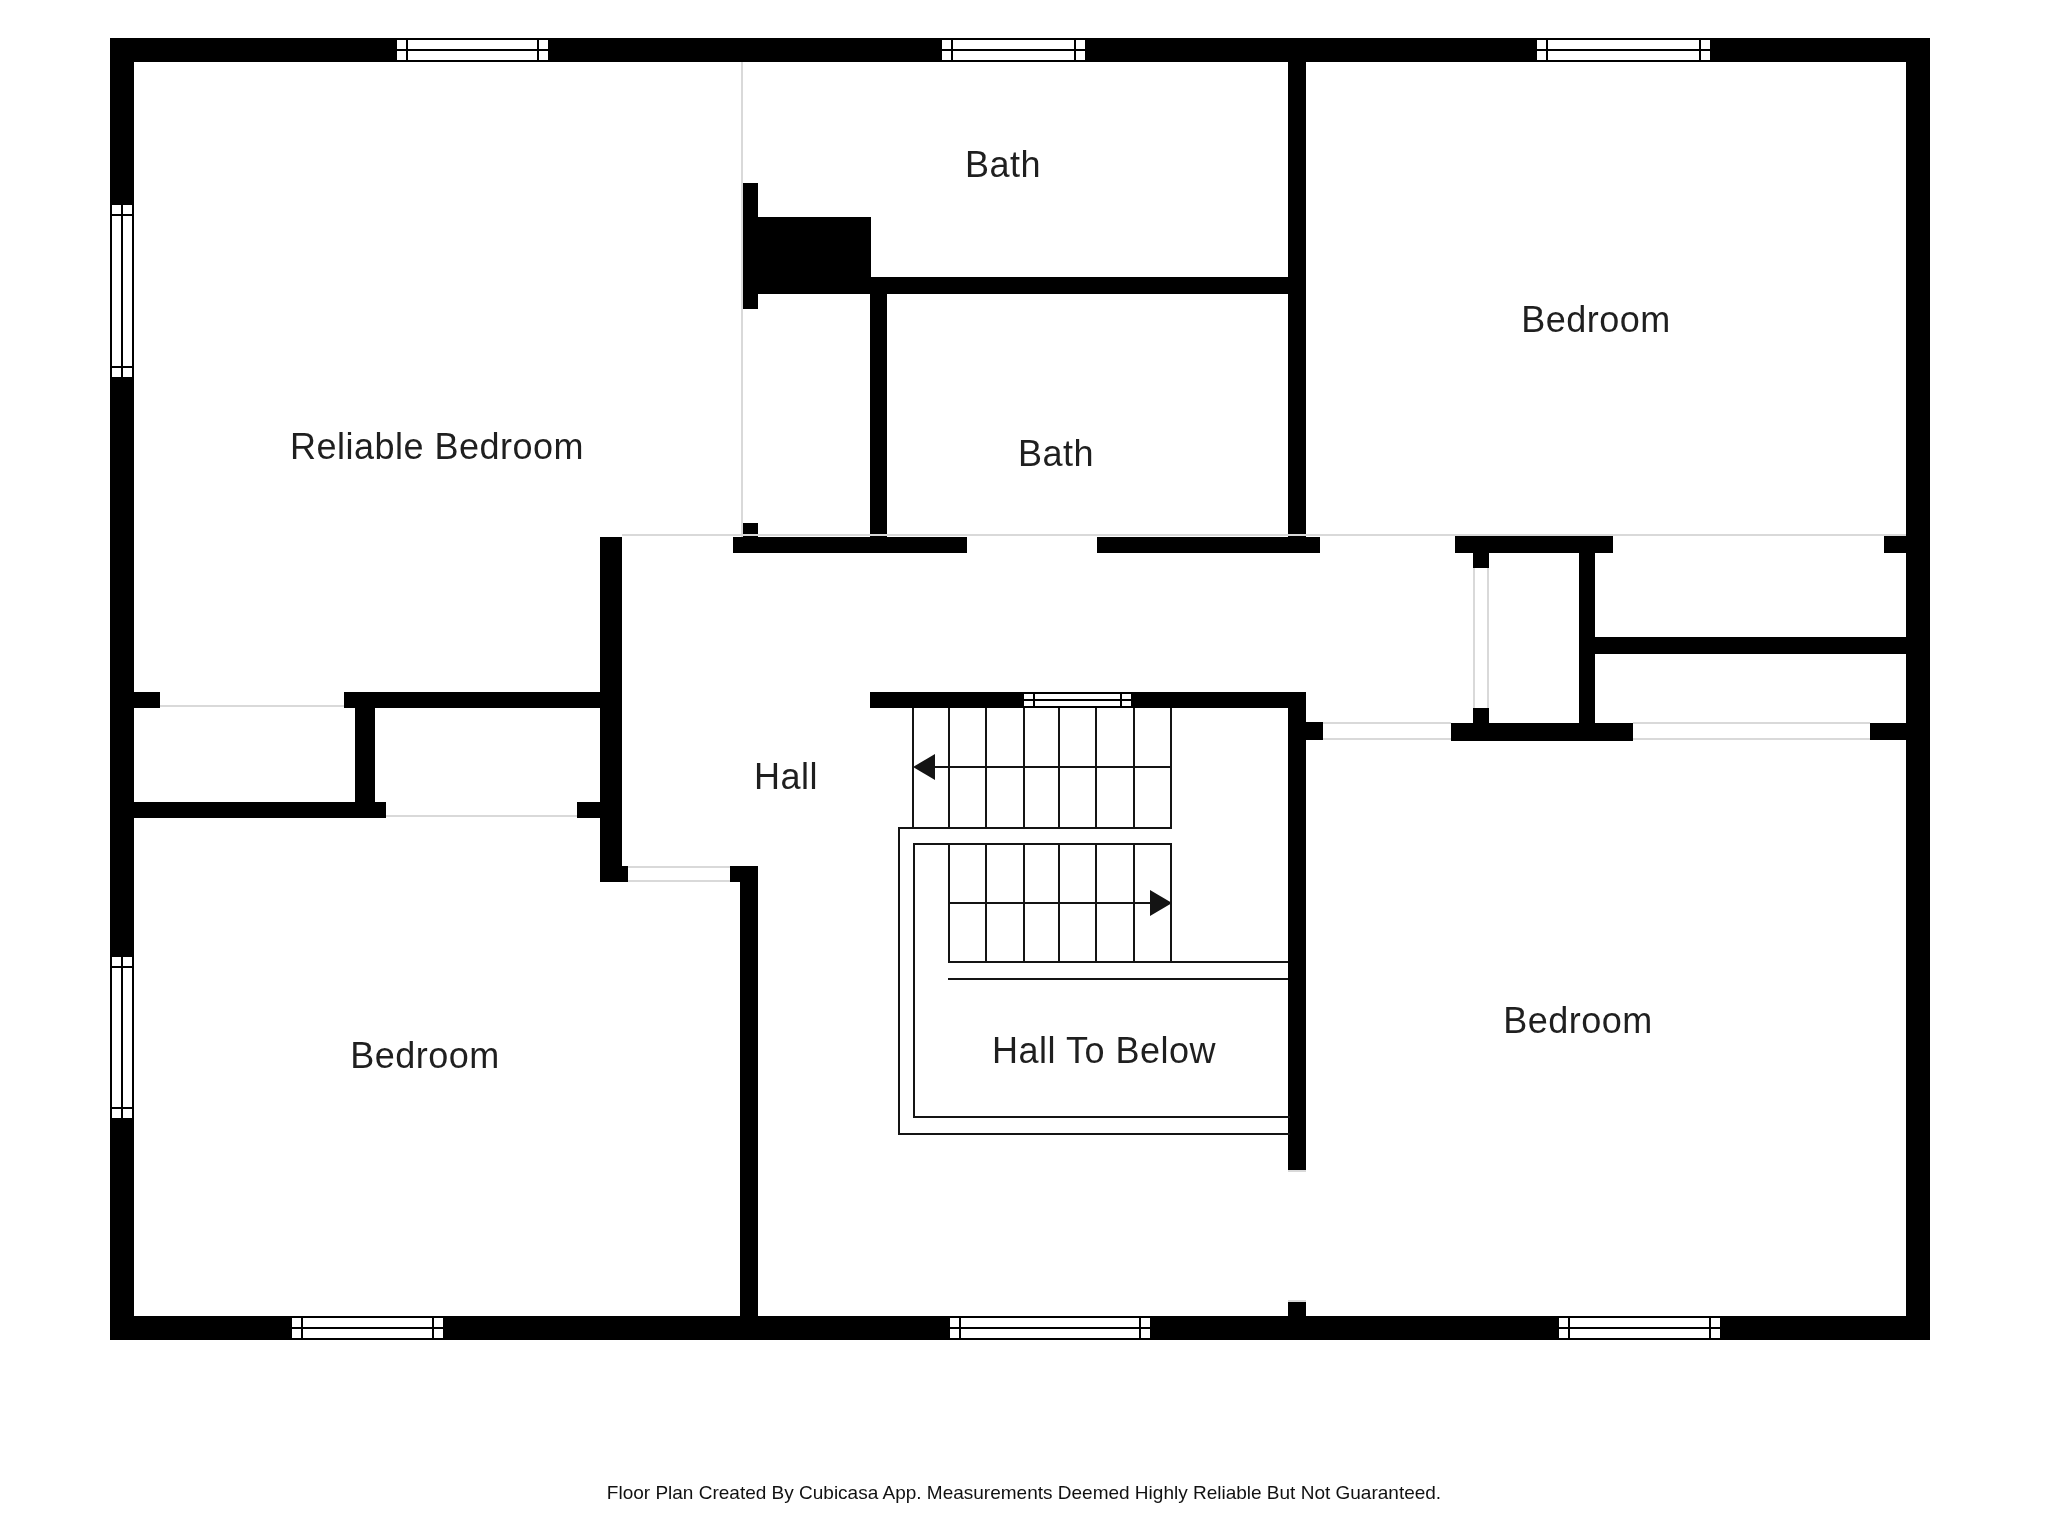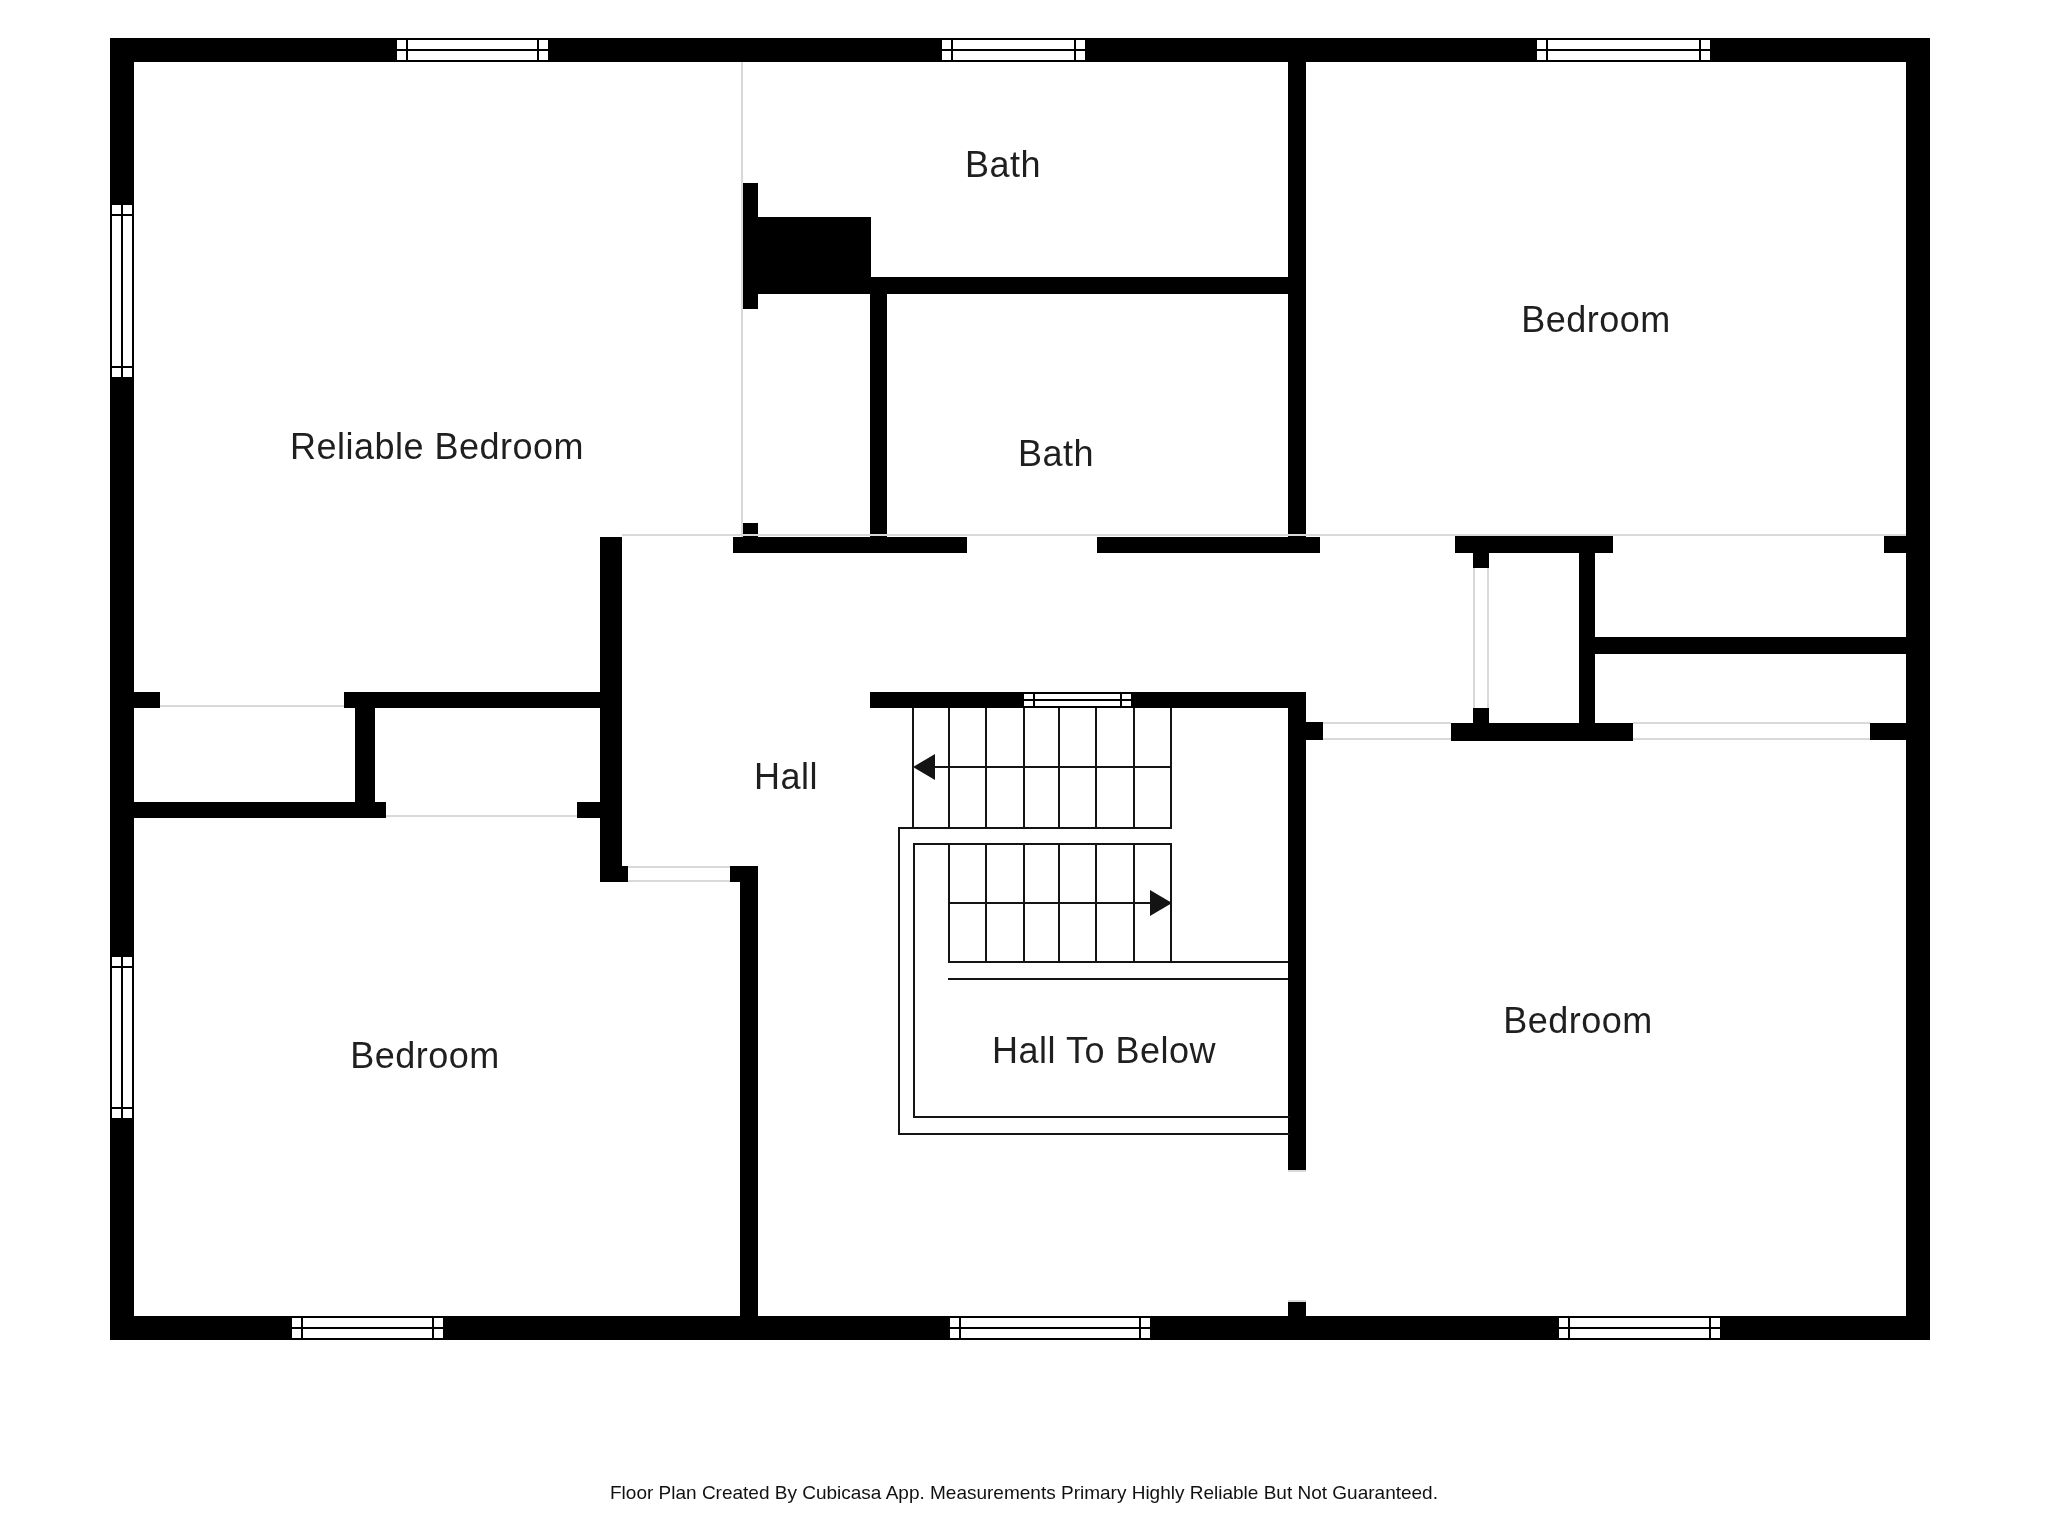--- a/index.html
+++ b/index.html
@@ -145,13 +145,13 @@
     <div class="room-label" style="left: 437px; top: 447px;">Reliable Bedroom</div>
     <div class="room-label" style="left: 1003px; top: 165px;">Bath</div>
     <div class="room-label" style="left: 1596px; top: 320px;">Bedroom</div>
     <div class="room-label" style="left: 1056px; top: 454px;">Bath</div>
     <div class="room-label" style="left: 786px; top: 777px;">Hall</div>
     <div class="room-label" style="left: 1104px; top: 1051px;">Hall To Below</div>
     <div class="room-label" style="left: 425px; top: 1056px;">Bedroom</div>
     <div class="room-label" style="left: 1578px; top: 1021px;">Bedroom</div>
   </div>
 
-<div class="footer">Floor Plan Created By Cubicasa App. Measurements Primary Highly Reliable But Not Guaranteed.</div>
+<div class="footer">Floor Plan Created By Cubicasa App. Measurements Deemed Highly Reliable But Not Guaranteed.</div>
 
 </body></html>

